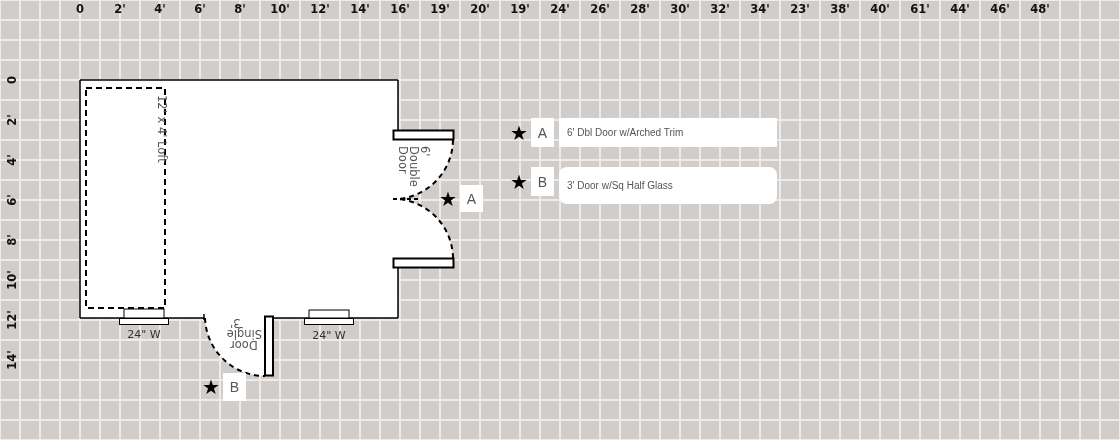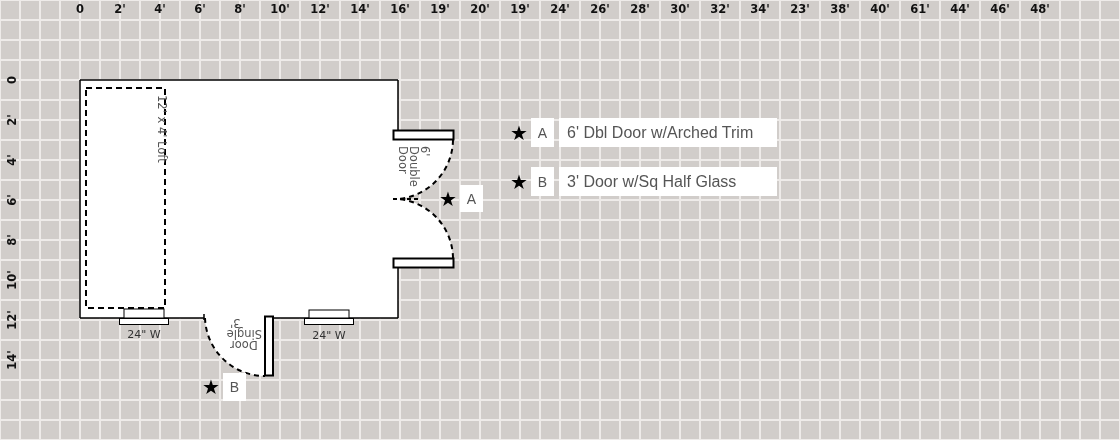--- a/index.html
+++ b/index.html
@@ -10,21 +10,21 @@
       linear-gradient(to bottom, #eeebe9 2px, transparent 2px);
     background-size:20px 20px;
     background-position:-1px -1px;
     font-family:"Liberation Sans", sans-serif; }
   .axis-x { position:absolute; top:2px; height:18px; font-family:"DejaVu Sans", sans-serif; font-weight:bold; font-size:11.5px; color:#111; transform:translateX(-50%); white-space:nowrap; }
   .axis-y { position:absolute; left:2px; width:20px; font-family:"DejaVu Sans", sans-serif; font-weight:bold; font-size:11.5px; color:#111; transform:rotate(-90deg); text-align:center; white-space:nowrap; }
   svg.plan { position:absolute; left:0; top:0; }
   .plan-text { position:absolute; color:#555; font-size:11.5px; line-height:11px; white-space:nowrap; font-family:"DejaVu Sans", sans-serif; }
   .win-label { position:absolute; font-size:11px; color:#333; transform:translateX(-50%); font-family:"DejaVu Sans", sans-serif; }
   .marker-box { position:absolute; background:#fff; color:#555; font-size:14px; display:flex; align-items:center; justify-content:center; }
-  .legend-label { position:absolute; background:#fff; color:#555; font-size:16px; display:flex; align-items:center; padding-left:8px; box-sizing:border-box; }
+  .legend-label { position:absolute; background:#fff; color:#555; font-size:10px; display:flex; align-items:center; padding-left:8px; box-sizing:border-box; }
   .star { position:absolute; font-size:20px; line-height:20px; color:#000; transform:translate(-50%,-50%); }
 </style>
 </head>
 <body>
 
 <div>
   <span class="axis-x" style="left:80px">0</span>
   <span class="axis-x" style="left:120px">2'</span>
   <span class="axis-x" style="left:160px">4'</span>
   <span class="axis-x" style="left:200px">6'</span>
@@ -135,15 +135,15 @@
 
 <div>
   <div>
     <div class="star" style="left:519px; top:133px;">★</div>
     <div class="marker-box" style="left:531px; top:118px; width:23px; height:29px;">A</div>
     <div class="legend-label" style="left:559px; top:118px; width:218px; height:29px;">6' Dbl Door w/Arched Trim</div>
   </div>
   <div>
     <div class="star" style="left:519px; top:182px;">★</div>
     <div class="marker-box" style="left:531px; top:167px; width:23px; height:29px;">B</div>
-    <div class="legend-label" style="left:559px; top:167px; width:218px; height:29px;">3' Door w/Sq Half Glass</div>
+    <div class="legend-label" style="left:559px; top:167px; width:218px; height:37px;border-radius:8px;">3' Door w/Sq Half Glass</div>
   </div>
 </div>
 
 </body></html>

